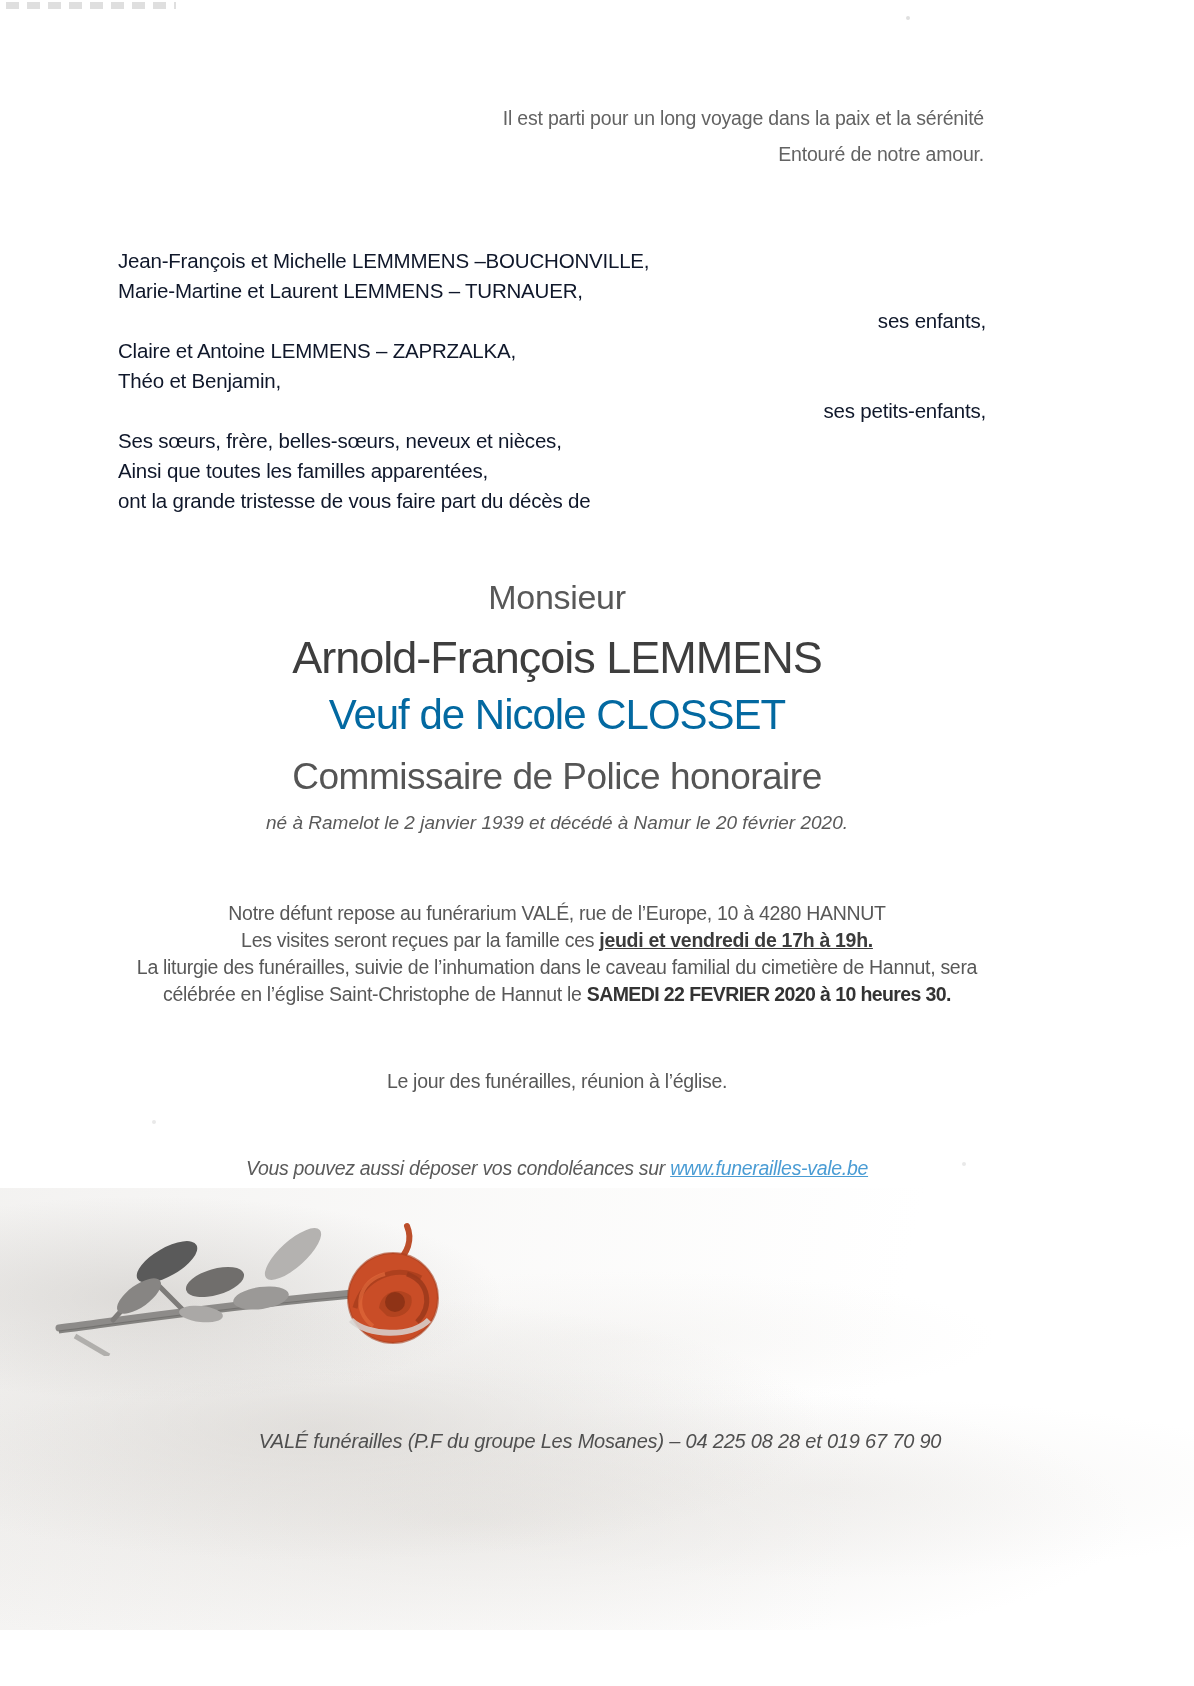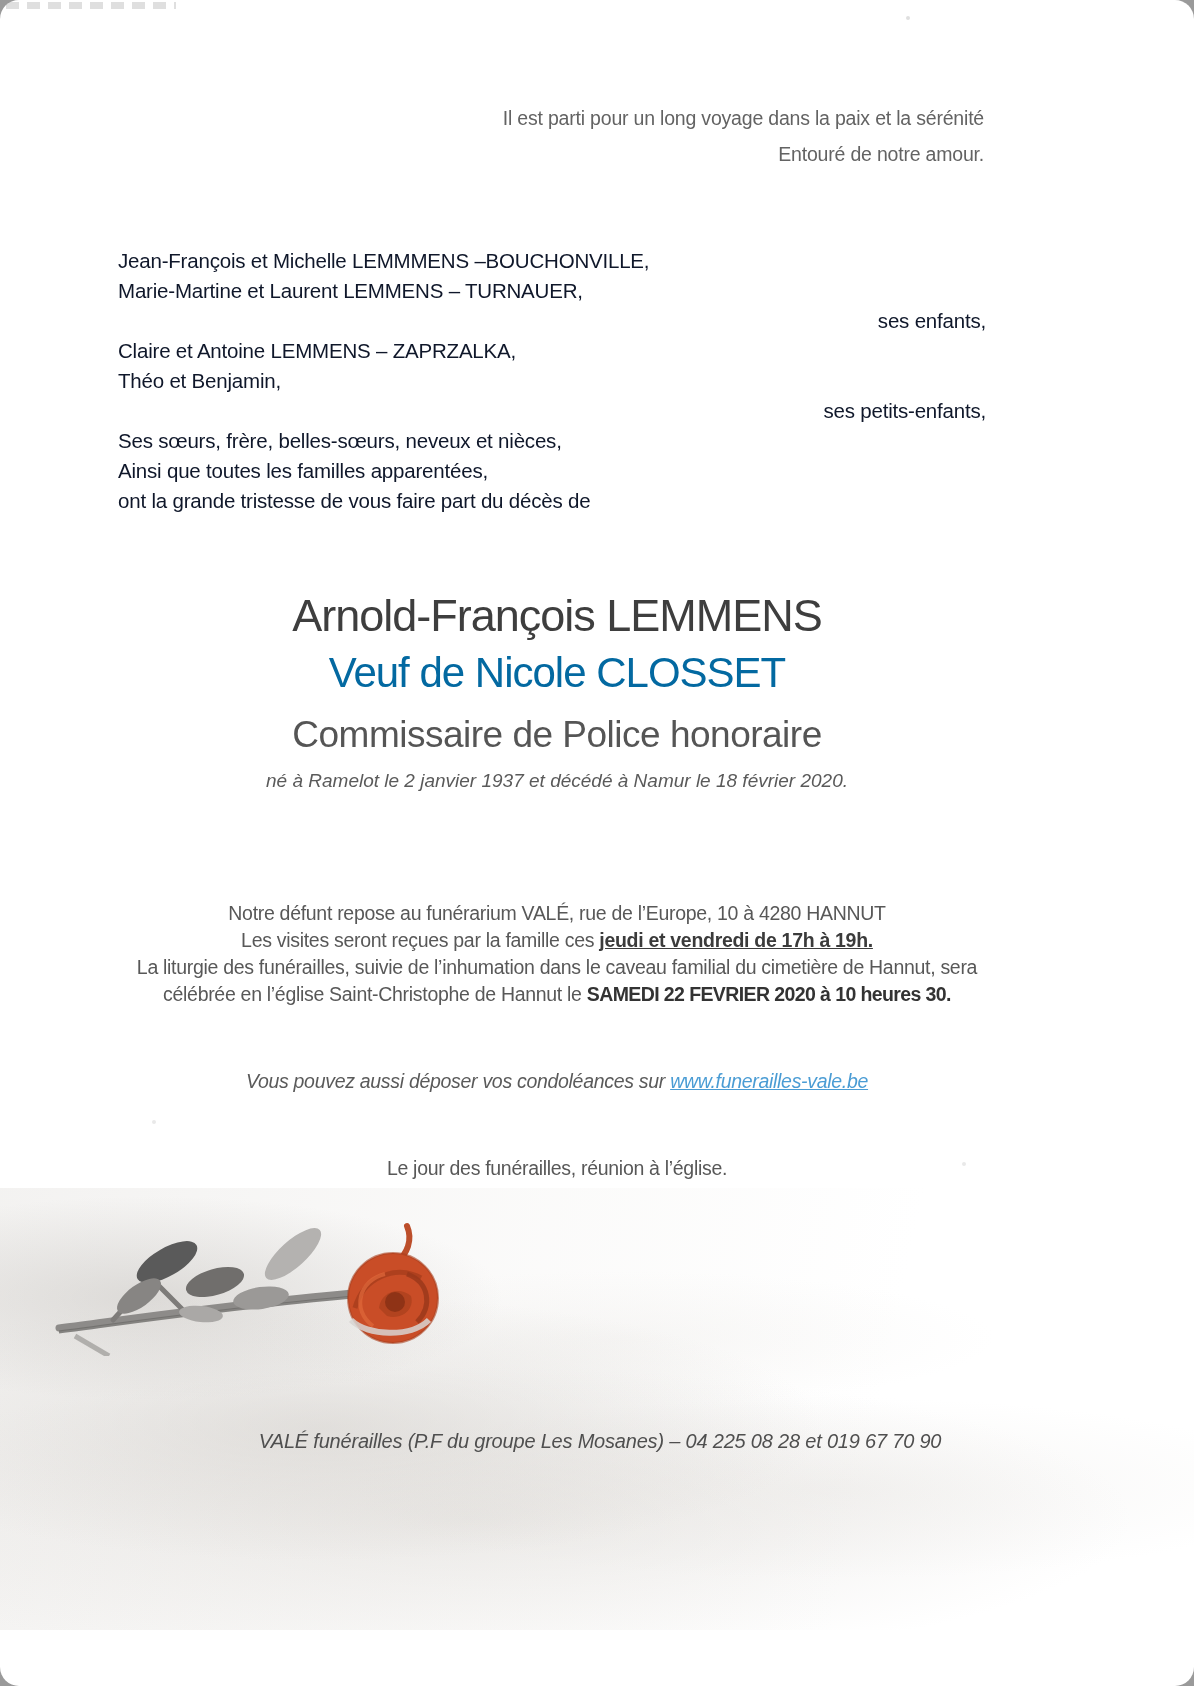--- a/index.html
+++ b/index.html
@@ -4,21 +4,20 @@
 <style>
   html,body{margin:0;padding:0;background:#9a9a9a;}
   .page{
     position:relative;
     width:1194px;height:1686px;
     margin:0 auto;
     background:#ffffff;
     overflow:hidden;
     font-family:"Liberation Sans","DejaVu Sans",sans-serif;
     color:#565656;
-    border-radius:19px;
   }
   .abs{position:absolute;}
   
   .scan-artifact{
     left:6px;top:2px;width:170px;height:7px;
     background:repeating-linear-gradient(90deg,#b9b9b9 0 13px,transparent 13px 21px);
     opacity:.45;filter:blur(.7px);
   }
   .speck{width:4px;height:4px;border-radius:50%;background:#c9c9c9;opacity:.6;}
 
@@ -97,33 +96,34 @@
     <div class="line r">ses enfants,</div>
     <div class="line">Claire et Antoine LEMMENS – ZAPRZALKA,</div>
     <div class="line">Théo et Benjamin,</div>
     <div class="line r">ses petits-enfants,</div>
     <div class="line">Ses sœurs, frère, belles-sœurs, neveux et nièces,</div>
     <div class="line">Ainsi que toutes les familles apparentées,</div>
     <div class="line">ont la grande tristesse de vous faire part du décès de</div>
   </div>
 
   <div class="abs centerwrap deceased">
+    <div class="salutation">Monsieur</div>
     <div class="name">Arnold-François LEMMENS</div>
     <div class="widower">Veuf de Nicole CLOSSET</div>
     <div class="profession">Commissaire de Police honoraire</div>
-    <div class="dates">né à Ramelot le 2 janvier 1937 et décédé à Namur le 18 février 2020.</div>
+    <div class="dates">né à Ramelot le 2 janvier 1939 et décédé à Namur le 20 février 2020.</div>
   </div>
 
   <div class="abs centerwrap arrangements">
     <div>Notre défunt repose au funérarium VALÉ, rue de l’Europe, 10 à 4280 HANNUT</div>
     <div><span>Les visites seront reçues par la famille ces </span><span class="emph-underline">jeudi et vendredi de 17h à 19h.</span></div>
     <div class="gap-sm">La liturgie des funérailles, suivie de l’inhumation dans le caveau familial du cimetière de Hannut, sera</div>
     <div><span>célébrée en l’église Saint-Christophe de Hannut le </span><span class="emph-bold">SAMEDI 22 FEVRIER 2020 à 10 heures 30.</span></div>
+    <div class="gap-lg">Le jour des funérailles, réunion à l’église.</div>
     <div class="gap-lg condolences"><span>Vous pouvez aussi déposer vos condoléances sur </span><a class="weblink">www.funerailles-vale.be</a></div>
-    <div class="gap-lg">Le jour des funérailles, réunion à l’église.</div>
   </div>
 
   <div class="abs beach"></div>
 
   <svg class="abs rose-svg" width="400" height="140" viewBox="0 0 400 140" xmlns="http://www.w3.org/2000/svg">
 
     <path d="M4 112 C 80 102, 190 86, 310 76" stroke="#8d8b89" stroke-width="7" fill="none" stroke-linecap="round"></path>
     <path d="M4 116 C 80 106, 190 90, 310 80" stroke="#6d6b69" stroke-width="3" fill="none" opacity=".8"></path>
 
     <path d="M58 104 L96 62 L128 94" stroke="#7d7b79" stroke-width="5" fill="none" stroke-linecap="round"></path>

